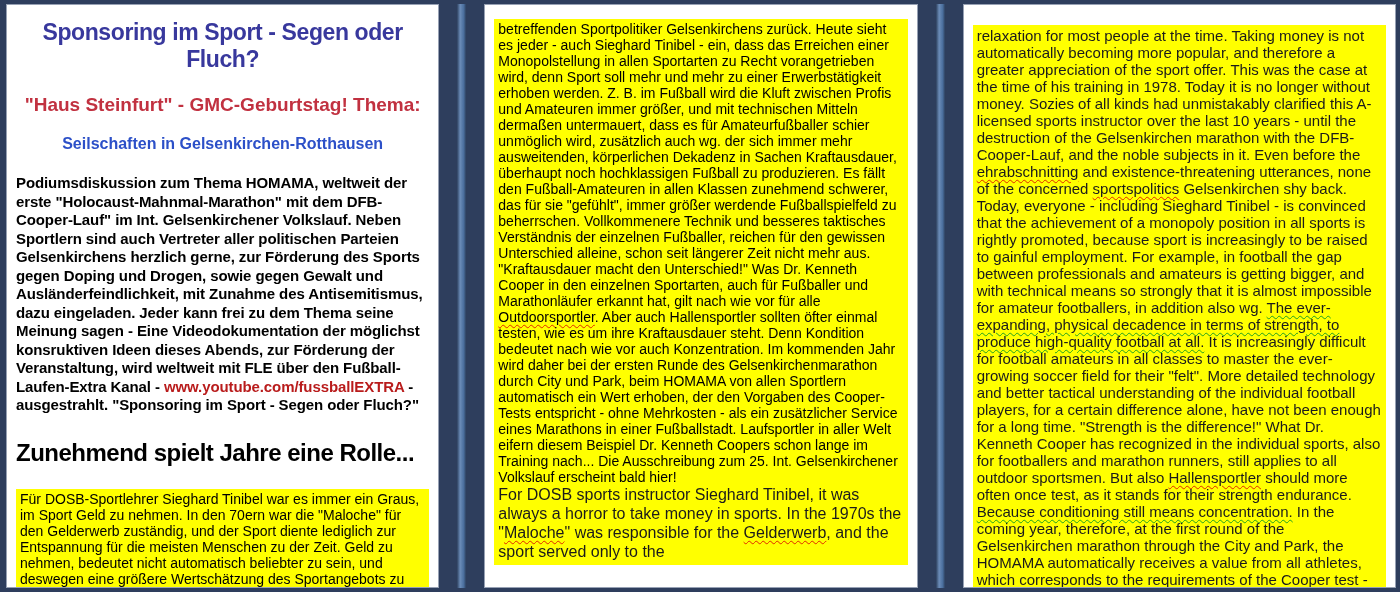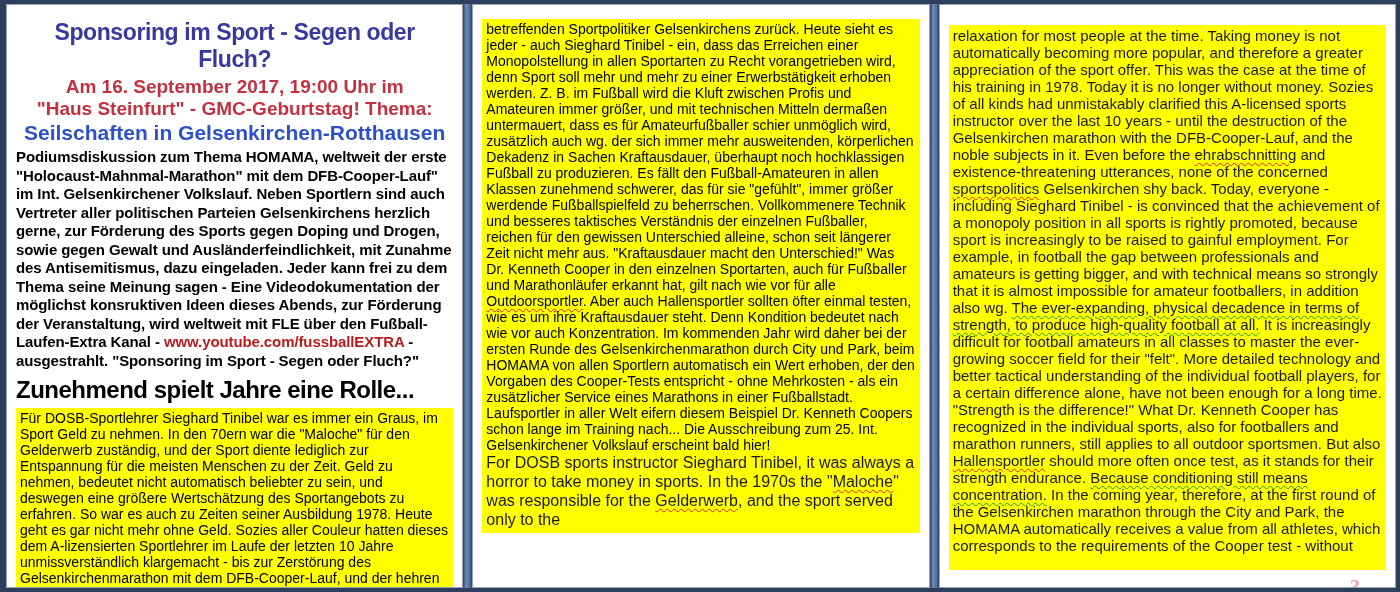--- a/index.html
+++ b/index.html
@@ -1,16 +1,16 @@
 <!DOCTYPE html>
 <html><head>
 <meta charset="utf-8">
 <style>
   html,body { margin:0; padding:0; background:#2e3e5d; }
-  * { box-sizing:border-box; }
+  * { box-sizing:border-box;gap:18px; }
   .frame {
     width:1400px; height:592px;
     background:#2e3e5d;
     padding:4px 4px 4px 6px;
     display:flex;
     font-family:"Liberation Sans","DejaVu Sans",sans-serif;
   }
   .page {
     flex:1 1 0;
     background:#ffffff;
@@ -28,21 +28,21 @@
   .title {
     color:#38389d; font-size:23px; font-weight:bold;
     text-align:center; letter-spacing:-0.4px;
     margin:8px 0 3px 0;
   }
   .event {
     color:#c13140; font-size:19px; font-weight:bold;
     text-align:center; line-height:1.17;
   }
   .subtitle {
-    color:#2c50c8; font-size:21px; font-weight:bold;
+    color:#2c50c8; font-size:16px; font-weight:bold;
     text-align:center; margin:1px 0 3px 0;
   }
   .intro {
     color:#000; font-size:15px; font-weight:bold;
     line-height:18.5px; letter-spacing:-0.1px;
   }
   .heading {
     color:#000; font-size:24px; font-weight:bold;
     letter-spacing:-0.5px; margin:6px 0 4px 0;
   }
@@ -87,21 +87,20 @@
     text-underline-offset:2px;
   }
 </style>
 </head>
 <body>
 
 <div class="frame">
 
   <section class="page">
     <h1 class="title">Sponsoring im Sport - Segen oder Fluch?</h1>
-    <p class="event">Am 16. September 2017, 19:00 Uhr im</p>
     <p class="event">"Haus Steinfurt" - GMC-Geburtstag! Thema:</p>
     <p class="subtitle">Seilschaften in Gelsenkirchen-Rotthausen</p>
     <p class="intro"><span>Podiumsdiskussion zum Thema HOMAMA, weltweit der erste "Holocaust-Mahnmal-Marathon" mit dem DFB-Cooper-Lauf" im Int. Gelsenkirchener Volkslauf. Neben Sportlern sind auch Vertreter aller politischen Parteien Gelsenkirchens herzlich gerne, zur Förderung des Sports gegen Doping und Drogen, sowie gegen Gewalt und Ausländerfeindlichkeit, mit Zunahme des Antisemitismus, dazu eingeladen. Jeder kann frei zu dem Thema seine Meinung sagen - Eine Videodokumentation der möglichst konsruktiven Ideen dieses Abends, zur Förderung der Veranstaltung, wird weltweit mit FLE über den Fußball-Laufen-Extra Kanal - </span><span class="seg-link">www.youtube.com/fussballEXTRA</span><span> - ausgestrahlt. "Sponsoring im Sport - Segen oder Fluch?"</span></p>
     <h2 class="heading">Zunehmend spielt Jahre eine Rolle...</h2>
     <p class="hl de pad"><span>Für DOSB-Sportlehrer Sieghard Tinibel war es immer ein Graus, im Sport Geld zu nehmen. In den 70ern war die "Maloche" für den Gelderwerb zuständig, und der Sport diente lediglich zur Entspannung für die meisten Menschen zu der Zeit. Geld zu nehmen, bedeutet nicht automatisch beliebter zu sein, und deswegen eine größere Wertschätzung des Sportangebots zu erfahren. So war es auch zu Zeiten seiner Ausbildung 1978. Heute geht es gar nicht mehr ohne Geld. Sozies aller Couleur hatten dieses dem A-lizensierten Sportlehrer im Laufe der letzten 10 Jahre unmissverständlich klargemacht - bis zur Zerstörung des Gelsenkirchenmarathon mit dem DFB-Cooper-Lauf, und der hehren Themen darin. Selbst vor ehrabschneidenden und existenzbedrohenden Äußerungen, scheute keiner der</span></p>
 
   </section>
 
   <div class="sep"></div>
 

